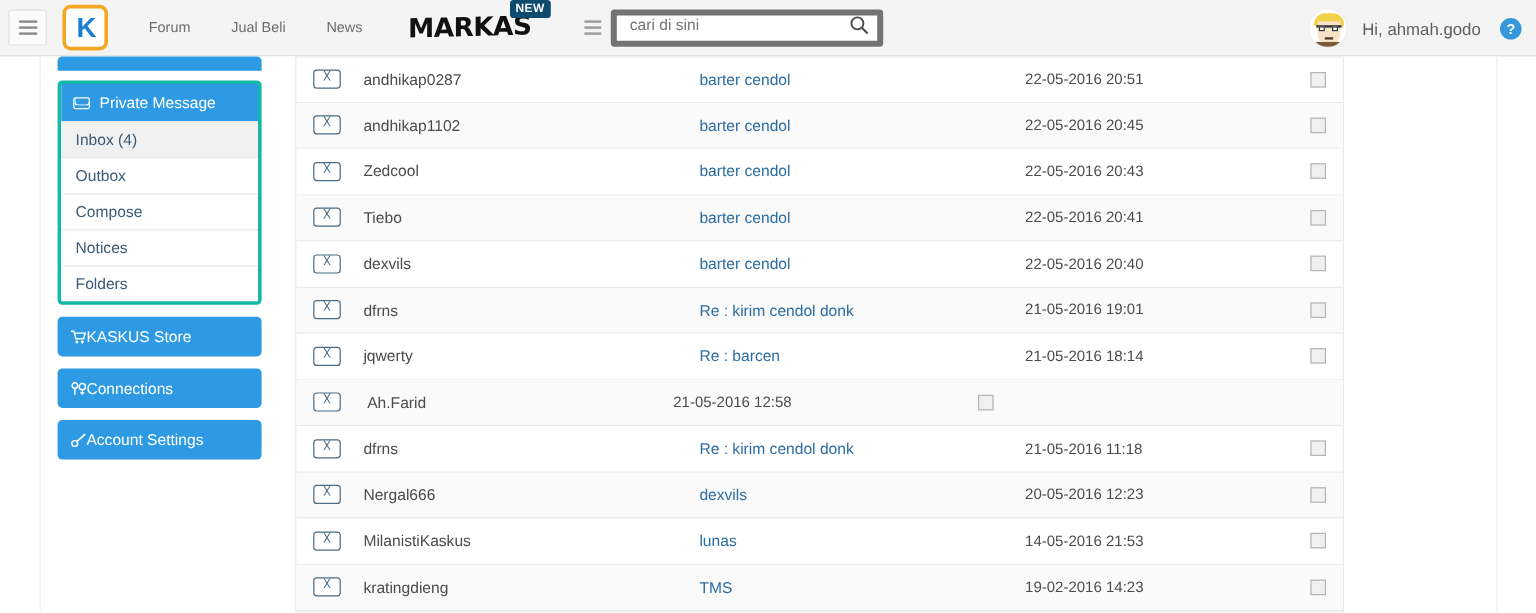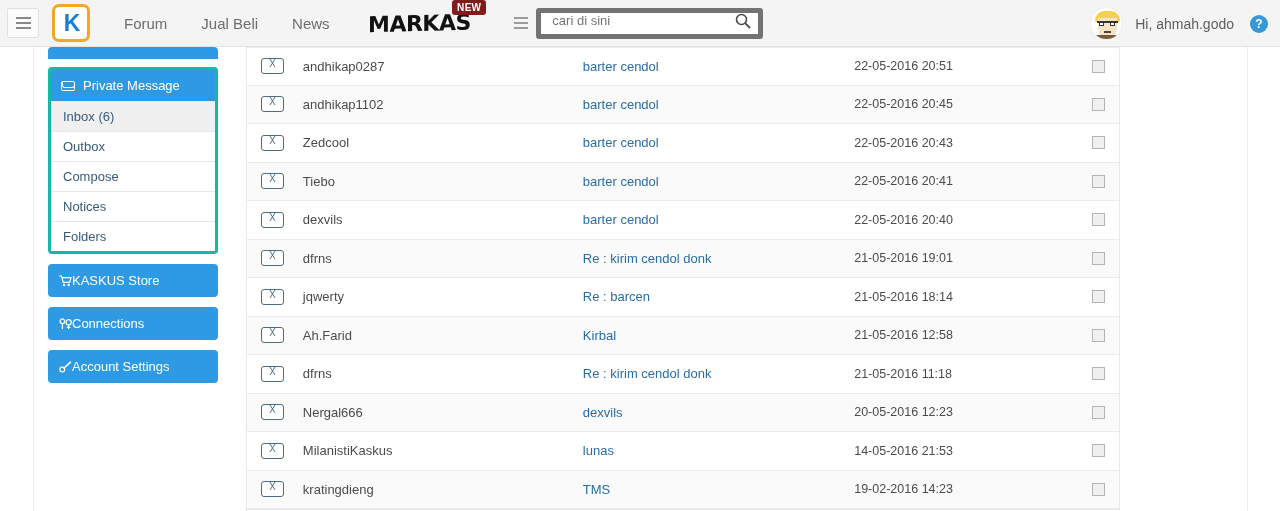--- a/index.html
+++ b/index.html
@@ -33,37 +33,37 @@
     display: flex; align-items: center; justify-content: center;
     cursor: pointer;
   }
   .logo-k span {
     font-size: 23px; font-weight: bold; color: #1a7fd4;
     font-family: "Liberation Sans", sans-serif; line-height: 1;
     letter-spacing: -2px;
   }
 
   .nav-link {
-    font-size: 15px; color: #6c6c6c; margin-left: 34px;
+    font-size: 12px; color: #6c6c6c; margin-left: 34px;
     cursor: pointer; white-space: nowrap;
   }
   .nav-link:first-of-type { margin-left: 40px; }
 
   .markas-wrap {
     position: relative; margin-left: 38px; cursor: pointer;
     display: flex; align-items: center; height: 47px;
   }
   .markas-text {
     font-size: 22px; font-weight: bold; color: #111;
     font-family: "DejaVu Sans", sans-serif;
     letter-spacing: -0.5px; transform: skewY(-1.5deg);
   }
   .badge-new {
     position: absolute; top: 0px; right: -16px;
-    background: #7f1d1d; color: #fff;
+    background: #0c4a6e; color: #fff;
     font-size: 10px; font-weight: bold;
     padding: 2px 5px 2px 5px; border-radius: 3px;
     letter-spacing: 0.3px;
   }
 
   .search-wrap { margin-left: 36px; display: flex; align-items: center; height: 47px; }
   .search-burger {
     width: 30px; height: 31px; background: #f4f4f4;
     display: flex; flex-direction: column; align-items: center; justify-content: center;
     gap: 3px; cursor: pointer;
@@ -305,21 +305,21 @@
   <div class="sidebar">
 
     <div class="side-stub"></div>
 
     <div class="side-block">
       <div class="side-head">
         <span class="ico-env-sm"></span>
         <span>Private Message</span>
       </div>
       <div class="side-item active">
-        <span>Inbox (6)</span>
+        <span>Inbox (4)</span>
       </div>
       <div class="side-item">
         <span>Outbox</span>
       </div>
       <div class="side-item">
         <span>Compose</span>
       </div>
       <div class="side-item">
         <span>Notices</span>
       </div>
@@ -438,21 +438,20 @@
         <div class="c-date">21-05-2016 18:14</div>
         <div class="c-chk">
           <span class="chk"></span>
         </div>
       </div>
       <div class="msg-row shade">
         <div class="c-ico">
           <span class="env"></span>
         </div>
         <div class="c-user">Ah.Farid</div>
-        <div class="c-subj"><a href="#">Kirbal</a></div>
         <div class="c-date">21-05-2016 12:58</div>
         <div class="c-chk">
           <span class="chk"></span>
         </div>
       </div>
       <div class="msg-row">
         <div class="c-ico">
           <span class="env"></span>
         </div>
         <div class="c-user">dfrns</div>

